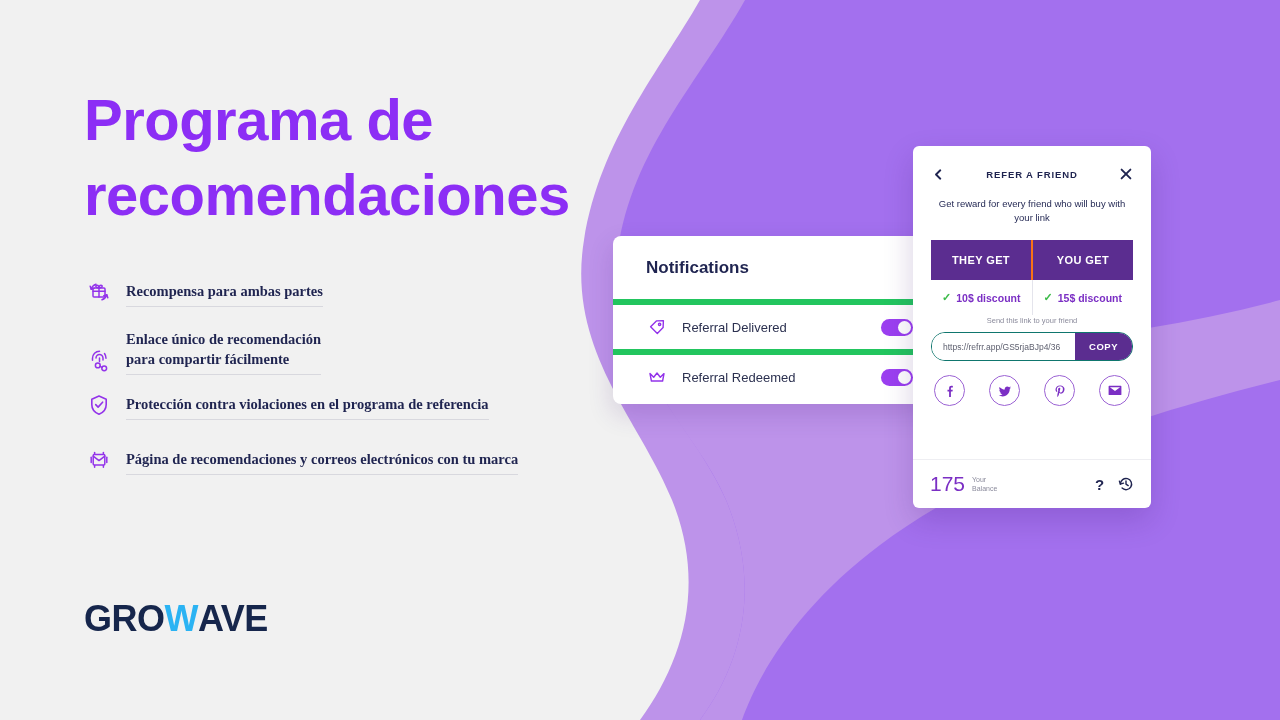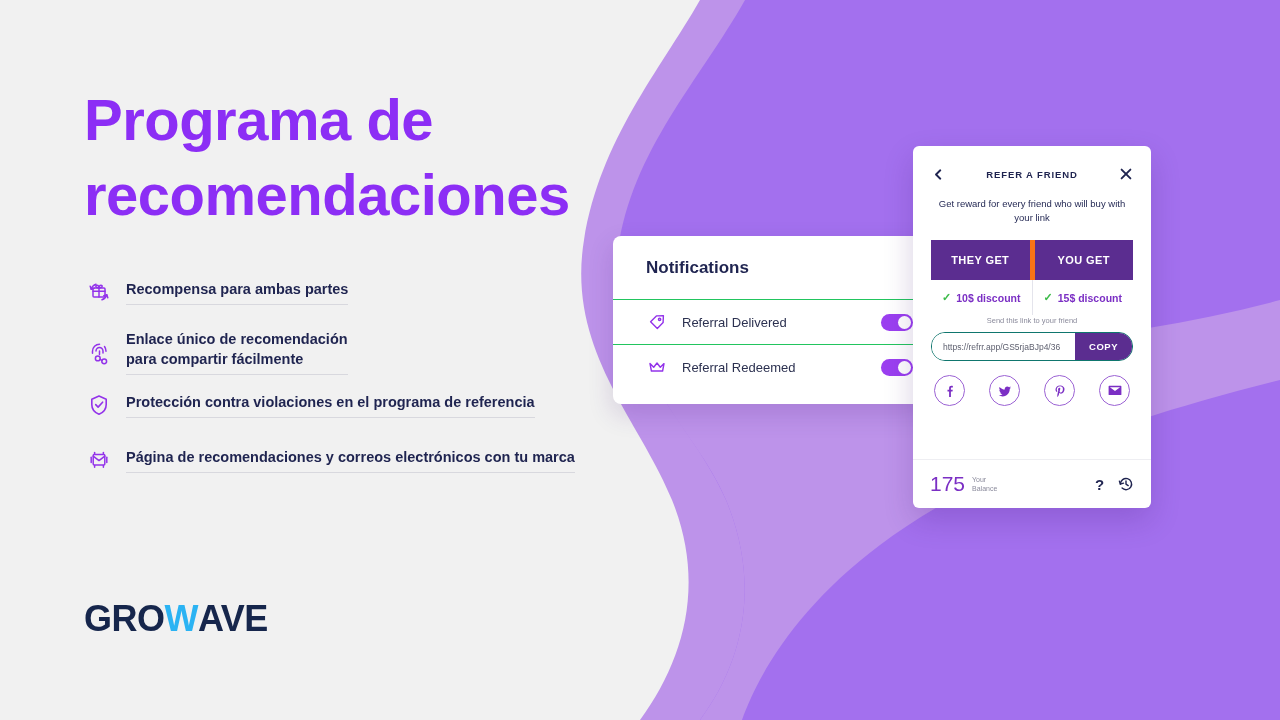--- a/index.html
+++ b/index.html
@@ -50,23 +50,24 @@
     position: absolute;
     left: 84px;
     top: 276px;
     width: 540px;
     list-style: none;
     margin: 0;
     padding: 0;
   }
   .feature {
     display: flex;
-    align-items: center;
+    align-items: flex-end;
     margin-bottom: 23px;
     position: relative;
+    font-family: Liberation Serif, serif;
   }
   .feature-icon {
     width: 30px;
     height: 30px;
     flex: 0 0 30px;
     margin-right: 12px;
     margin-top: 1px;
     display: flex;
     align-items: center;
     justify-content: center;
@@ -118,21 +119,21 @@
     font-size: 17px;
     font-weight: bold;
     color: #1f2450;
     padding: 22px 0 0 33px;
     margin: 0;
   }
   .notif-row {
     display: flex;
     align-items: center;
     height: 44px;
-    border-top: 1px solid #22c55e;
+    border-top: 6px solid #22c55e;
     padding: 0 22px 0 33px;
     margin-top: 0;
   }
   .notif-row.first { margin-top: 21px; }
   .notif-icon {
     width: 22px; height: 22px;
     flex: 0 0 22px;
     margin-right: 14px;
     display: flex; align-items: center; justify-content: center;
   }
@@ -201,21 +202,21 @@
   .get-tab {
     flex: 1;
     background: #5b2d90;
     color: #ffffff;
     font-size: 11px;
     font-weight: bold;
     letter-spacing: 0.4px;
     text-align: center;
     padding: 14px 0;
   }
-  .get-tab + .get-tab { border-left: 5px solid #f97316; }
+  .get-tab + .get-tab { border-left: 2px solid #f97316; }
   .discount-row {
     display: flex;
     margin: 0 18px;
   }
   .discount-cell {
     flex: 1;
     display: flex;
     align-items: center;
     justify-content: center;
     gap: 5px;

